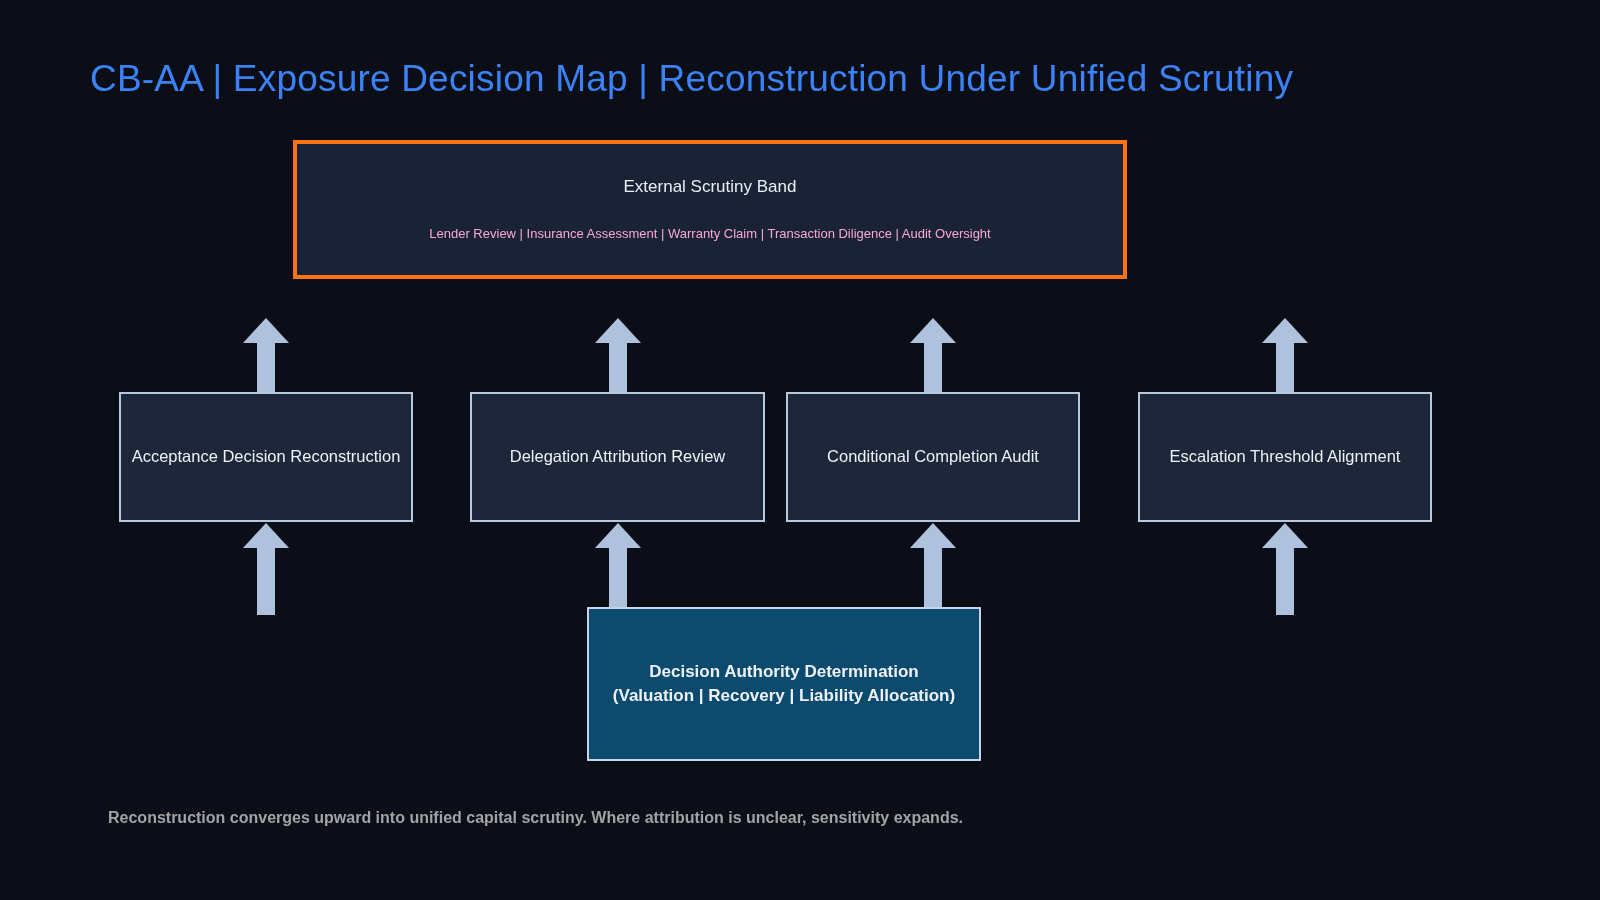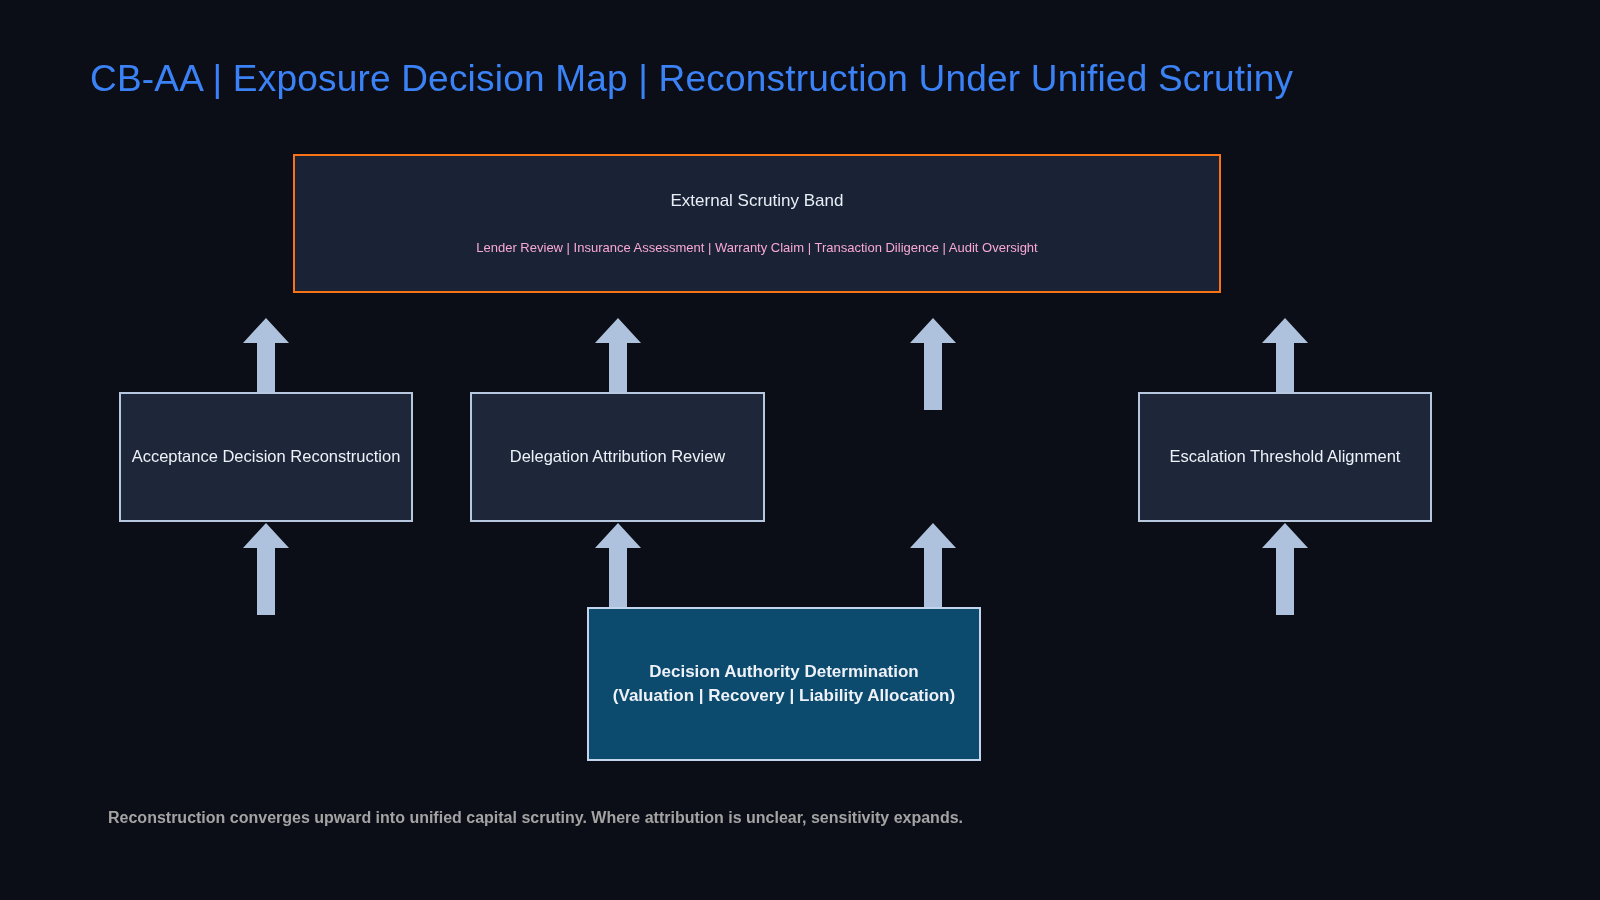--- a/index.html
+++ b/index.html
@@ -41,25 +41,25 @@
     flex-direction: column;
     align-items: center;
     justify-content: center;
     text-align: center;
     color: #eef2f8;
   }
 
   
   .band {
     left: 293px;
-    top: 154px;
-    width: 928px;
+    top: 140px;
+    width: 834px;
     height: 139px;
     background: #1a2336;
-    border: 2px solid #f97316;
+    border: 4px solid #f97316;
   }
   .band-title {
     font-size: 17px;
     color: #e9eef6;
     line-height: 1.2;
   }
   .band-sub {
     margin-top: 29px;
     font-size: 13px;
     color: #f9a8d4;
@@ -145,20 +145,23 @@
         <polygon points="23,0 46,25 32,25 32,92 14,92 14,25 0,25" fill="#aec2dd"></polygon>
       </svg>
   </span>
 
   <div class="node mid mid-1">
     <span>Acceptance Decision Reconstruction</span>
   </div>
   <div class="node mid mid-2">
     <span>Delegation Attribution Review</span>
   </div>
+  <div class="node mid mid-3">
+    <span>Conditional Completion Audit</span>
+  </div>
   <div class="node mid mid-4">
     <span>Escalation Threshold Alignment</span>
   </div>
 
   <span class="arrow" style="left:243px; top:523px;">
     <svg width="46" height="92" viewBox="0 0 46 92">
         <polygon points="23,0 46,25 32,25 32,92 14,92 14,25 0,25" fill="#aec2dd"></polygon>
       </svg>
   </span>
   <span class="arrow" style="left:595px; top:523px;">

